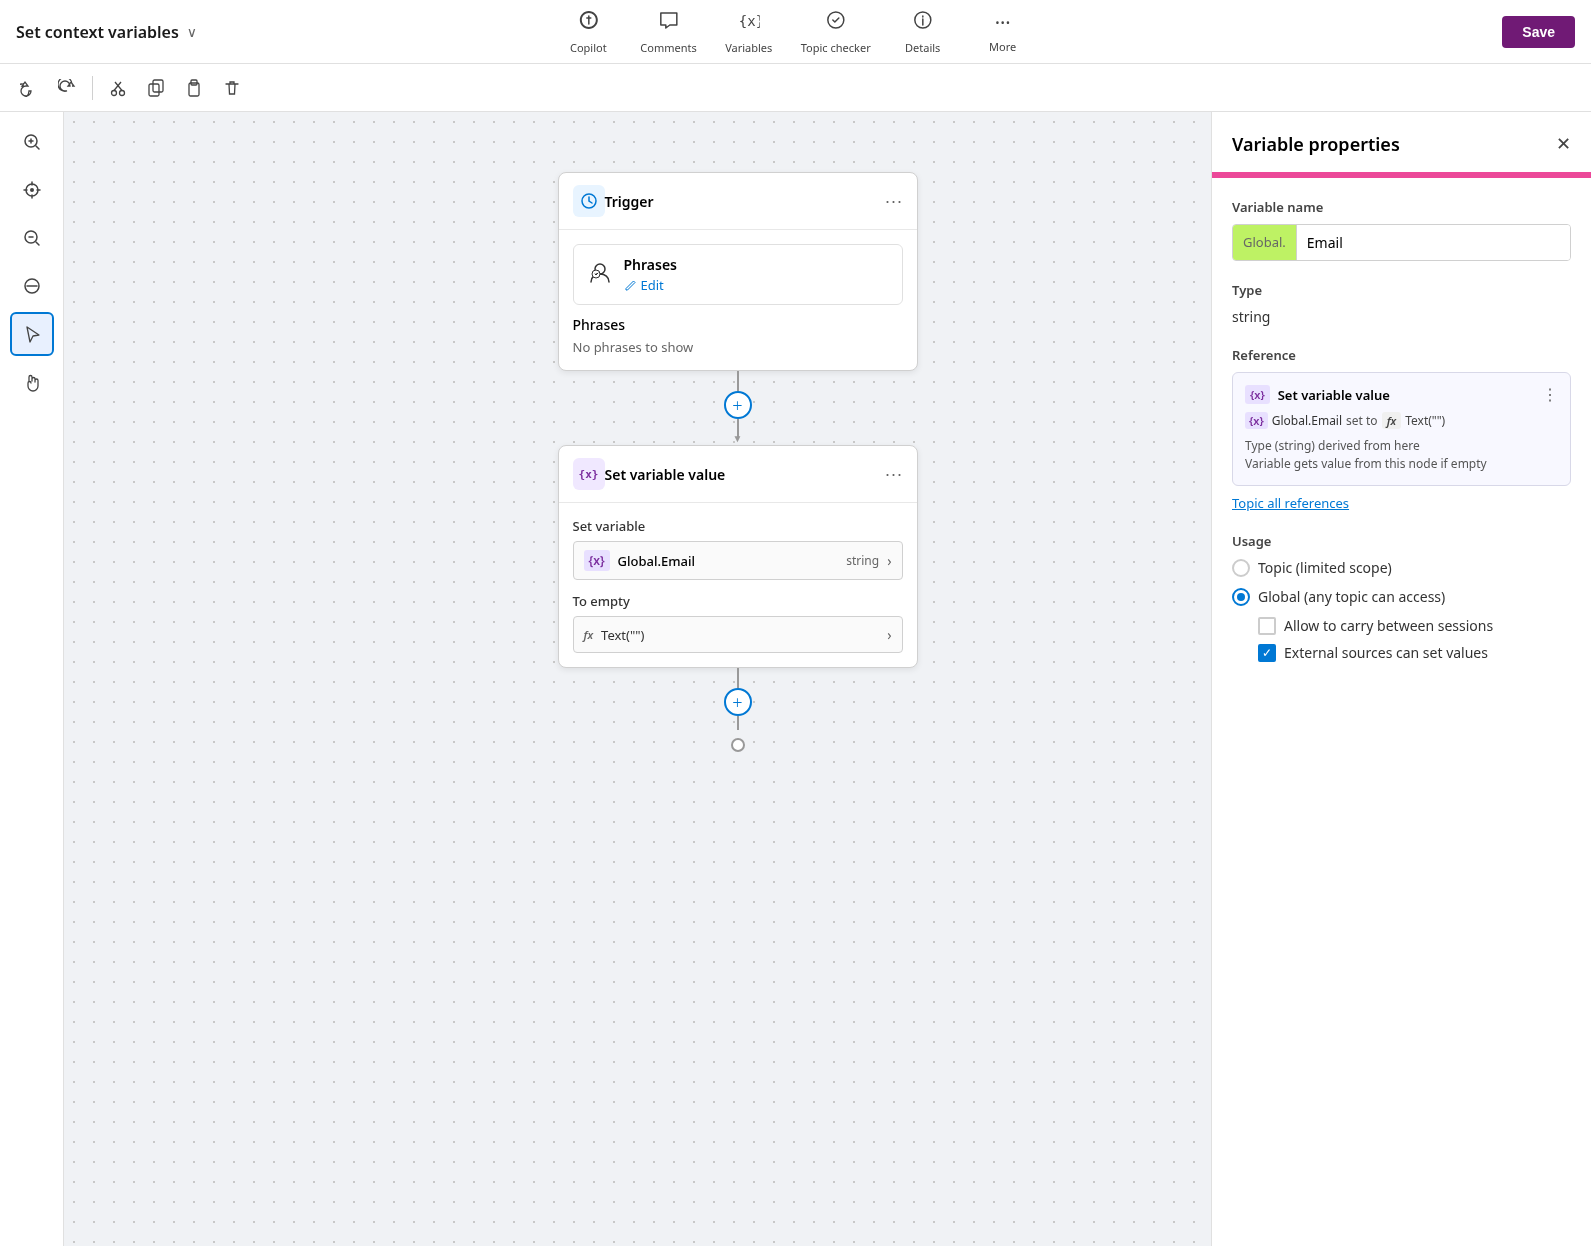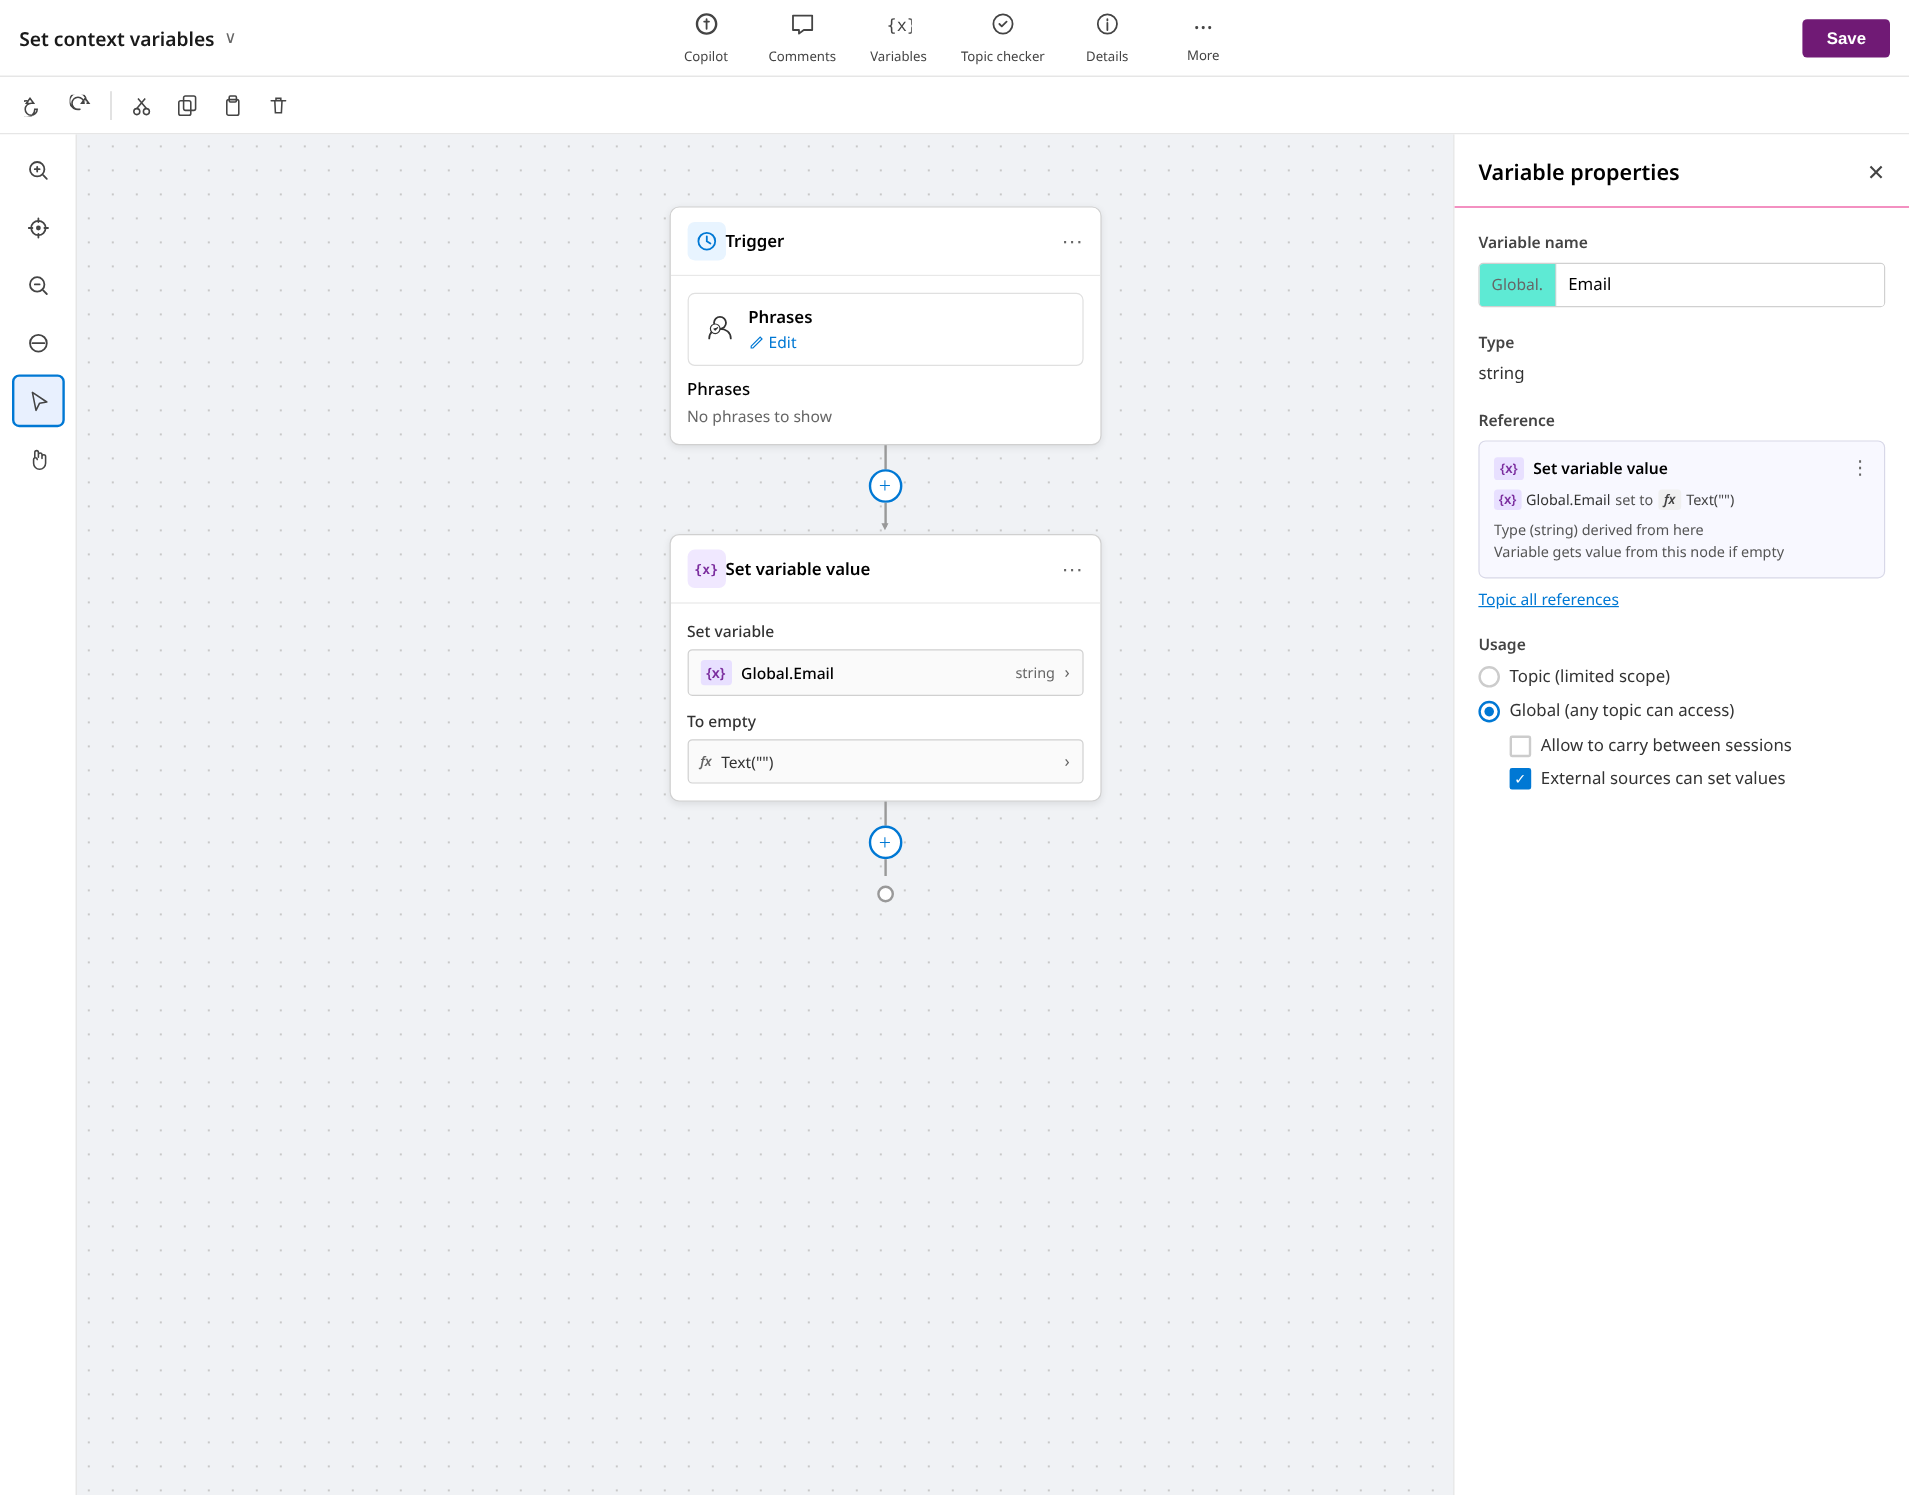--- a/index.html
+++ b/index.html
@@ -131,34 +131,34 @@
       margin: 8px auto 0;
     }
 
     
     .right-panel {
       width: 380px; background: #fff; border-left: 1px solid #e0e0e0;
       display: flex; flex-direction: column; overflow-y: auto;
     }
     .panel-header {
       display: flex; align-items: center; justify-content: space-between;
-      padding: 20px 20px 16px; border-bottom: 1px solid #ec4899;
+      padding: 20px 20px 16px; border-bottom: 6px solid #ec4899;
     }
     .panel-title { font-size: 18px; font-weight: 600; }
     .panel-close { background: none; border: none; cursor: pointer; color: #444; font-size: 18px; }
     .panel-body { padding: 20px; }
 
     .field-section { margin-bottom: 20px; }
     .field-section-label { font-weight: 600; font-size: 13px; color: #444; margin-bottom: 8px; }
 
     .var-name-field {
       display: flex; border: 1px solid #d0d0d0; border-radius: 4px; overflow: hidden;
     }
     .var-name-prefix {
-      background: #5eead4; padding: 8px 10px; font-size: 13px; color: #666;
+      background: #bef264; padding: 8px 10px; font-size: 13px; color: #666;
       border-right: 1px solid #d0d0d0;
     }
     .var-name-input {
       flex: 1; border: none; padding: 8px 10px; font-size: 14px; outline: none;
       font-family: inherit;
     }
 
     .type-value { font-size: 14px; color: #333; }
 
     

